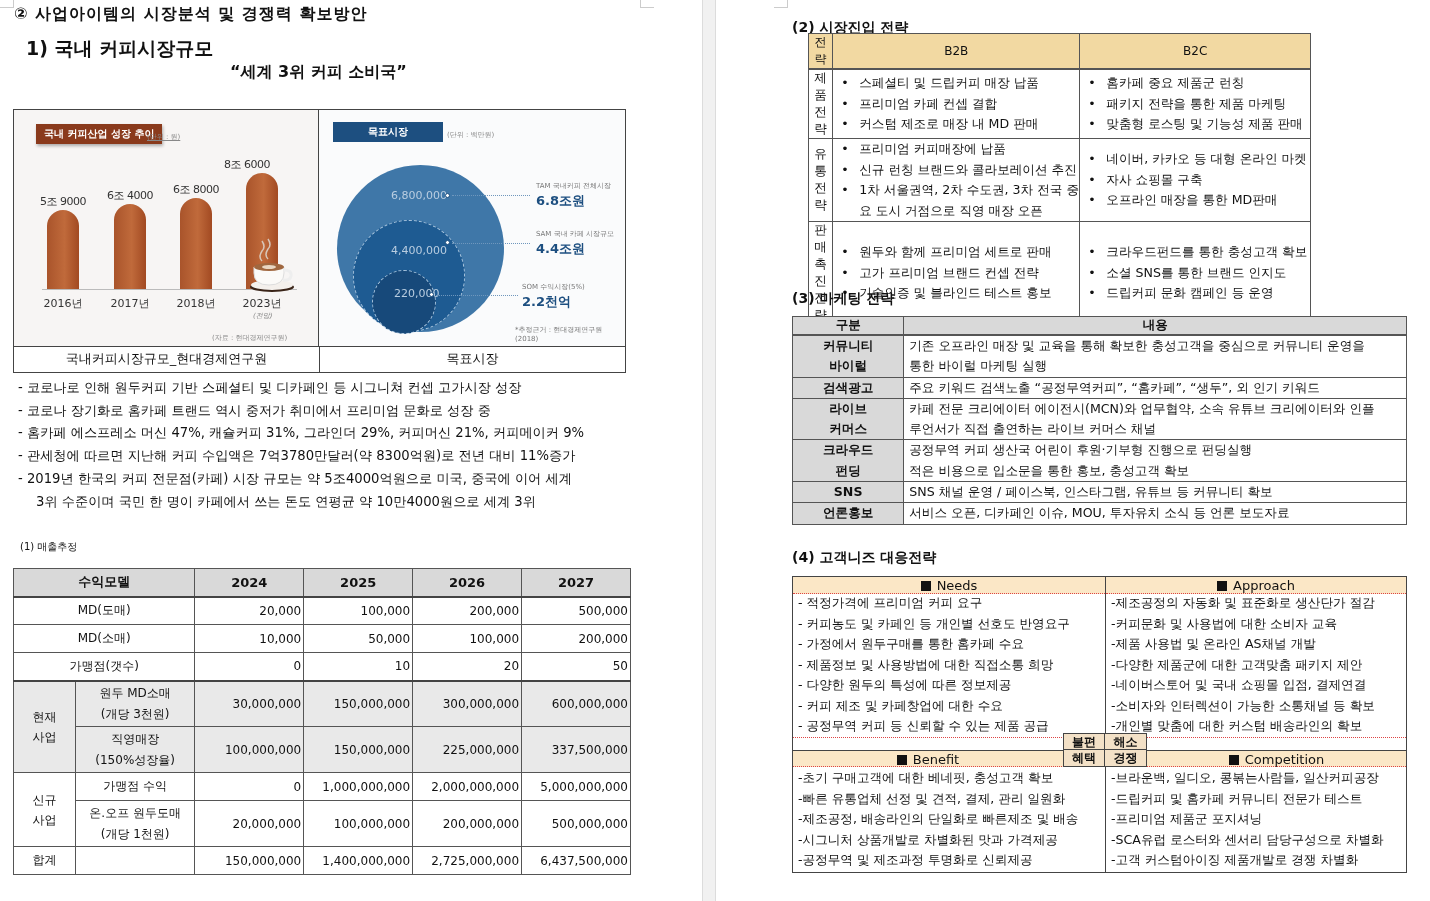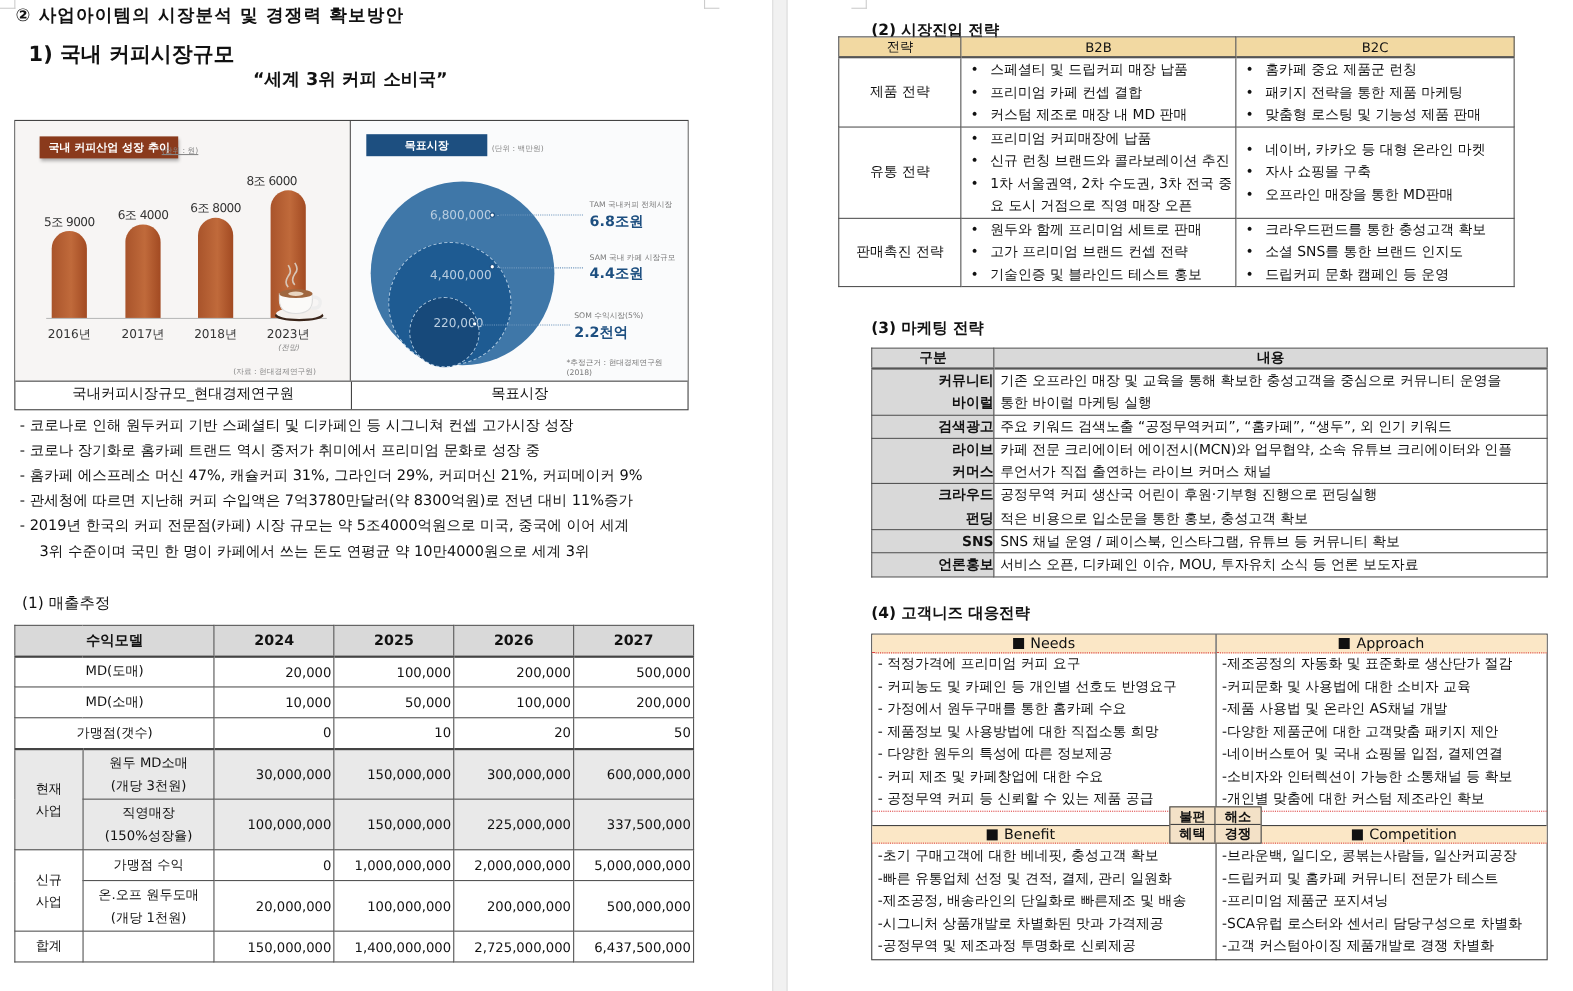--- a/index.html
+++ b/index.html
@@ -39,47 +39,47 @@
   .dot { position: absolute; width: 5px; height: 5px; border-radius: 50%; background: #fff; border: 1px solid #1d4f80; }
   .dotline { position: absolute; height: 0; border-top: 1px dotted #6f97bd; }
   .mkt-small { position: absolute; font-size: 7px; color: #777; }
   .mkt-big { position: absolute; font-size: 13px; font-weight: bold; color: #1d4f80; }
 
   
   .bullets { position: absolute; left: 18px; top: 377px; width: 615px; font-size: 13.2px; line-height: 22.7px; }
   .bullets div { white-space: nowrap; }
   .bullets .indent { padding-left: 18px; }
 
-  .sub-h { position: absolute; font-size: 14px; }
+  .sub-h { position: absolute; font-size: 10px; }
 
   
   table { border-collapse: collapse; }
   .rev { position: absolute; left: 13px; top: 568px; width: 618px; font-size: 12px; }
   .rev td, .rev th { border: 1px solid #555; height: 28px; }
   .rev th { background: #d9d9d9; font-weight: bold; font-size: 13px; border-bottom: 2px solid #444; }
   .rev td.num { text-align: right; padding-right: 2px; }
   .rev td.ctr { text-align: center; }
   .rev tr.grey td { background: #e9e9e9; }
   .rev td.tall { height: 46px; line-height: 21px; }
 
   
   .rh { position: absolute; font-size: 14px; font-weight: bold; }
-  .strat { position: absolute; left: 762px; top: 33px; width: 615px; font-size: 12.6px; }
+  .strat { position: absolute; left: 808px; top: 33px; width: 503px; font-size: 12.6px; }
   .strat th { background: #f2d9a2; font-weight: normal; font-size: 12px; height: 16px; border: 1px solid #555; border-bottom: 2px solid #555; }
   .strat td { border: 1px solid #555; vertical-align: middle; }
   .strat td.cat { text-align: center; width: 112px; }
   .strat ul { list-style: none; padding-left: 6px; }
   .strat li { line-height: 20.5px; white-space: nowrap; }
   .strat li::before { content: "•"; display: inline-block; width: 18px; padding-left: 2px; }
   .strat .wrap2 { padding-left: 20px; }
 
   .mkt { position: absolute; left: 792px; top: 316px; width: 615px; font-size: 12.6px; }
   .mkt th { background: #d9d9d9; border: 1px solid #555; border-bottom: 2px solid #555; height: 18px; font-weight: bold; font-size: 12.5px; }
   .mkt td { border: 1px solid #555; line-height: 20.3px; }
-  .mkt td.k { background: #d9d9d9; text-align: right; font-weight: bold; width: 112px; }
+  .mkt td.k { background: #d9d9d9; text-align: center; font-weight: bold; width: 112px; }
   .mkt td.v { padding-left: 5px; white-space: nowrap; }
 
   .needs { position: absolute; left: 792px; top: 576px; width: 615px; height: 297px; border: 1px solid #444; font-size: 12.6px; }
   .nhead { position: absolute; height: 17px; background: #fbe7c6; border-bottom: 1px dotted #d44; text-align: center; font-size: 13px; line-height: 17px; }
   .nlist { position: absolute; line-height: 20.5px; white-space: nowrap; }
   .vline { position: absolute; left: 312px; width: 1px; background: #444; }
   .center-box { position: absolute; left: 270px; top: 156px; width: 84px; height: 34px; border: 1px solid #444; background: #f3e1c7; font-size: 12px; font-weight: bold; }
   .center-box div { position: absolute; width: 41px; height: 16px; text-align: center; line-height: 16px; }
   .sq { display: inline-block; width: 10px; height: 10px; background: #111; margin-right: 6px; vertical-align: -1px; }
   .hline { position: absolute; left: 0; width: 613px; height: 0; border-top: 1px dotted #d44; }
@@ -386,21 +386,21 @@
     <div>- 커피 제조 및 카페창업에 대한 수요</div>
     <div>- 공정무역 커피 등 신뢰할 수 있는 제품 공급</div>
   </div>
   <div class="nlist" style="left:318px;top:16px;">
     <div>-제조공정의 자동화 및 표준화로 생산단가 절감</div>
     <div>-커피문화 및 사용법에 대한 소비자 교육</div>
     <div>-제품 사용법 및 온라인 AS채널 개발</div>
     <div>-다양한 제품군에 대한 고객맞춤 패키지 제안</div>
     <div>-네이버스토어 및 국내 쇼핑몰 입점, 결제연결</div>
     <div>-소비자와 인터렉션이 가능한 소통채널 등 확보</div>
-    <div>-개인별 맞춤에 대한 커스텀 제조라인 확보</div>
+    <div>-개인별 맞춤에 대한 커스텀 배송라인의 확보</div>
   </div>
 
   <div class="hline" style="top:160px;"></div>
 
   <div class="nhead" style="left:0;top:173px;width:613px;border-top:1px solid #444;"></div>
   <div style="position:absolute;left:0;top:174px;width:270px;text-align:center;font-size:13px;line-height:17px;"><span class="sq"></span><span>Benefit</span></div>
   <div style="position:absolute;left:354px;top:174px;width:259px;text-align:center;font-size:13px;line-height:17px;"><span class="sq"></span><span>Competition</span></div>
 
   <div class="center-box">
     <div style="left:0;top:0;border-right:1px solid #444;border-bottom:1px solid #444;">불편</div>

